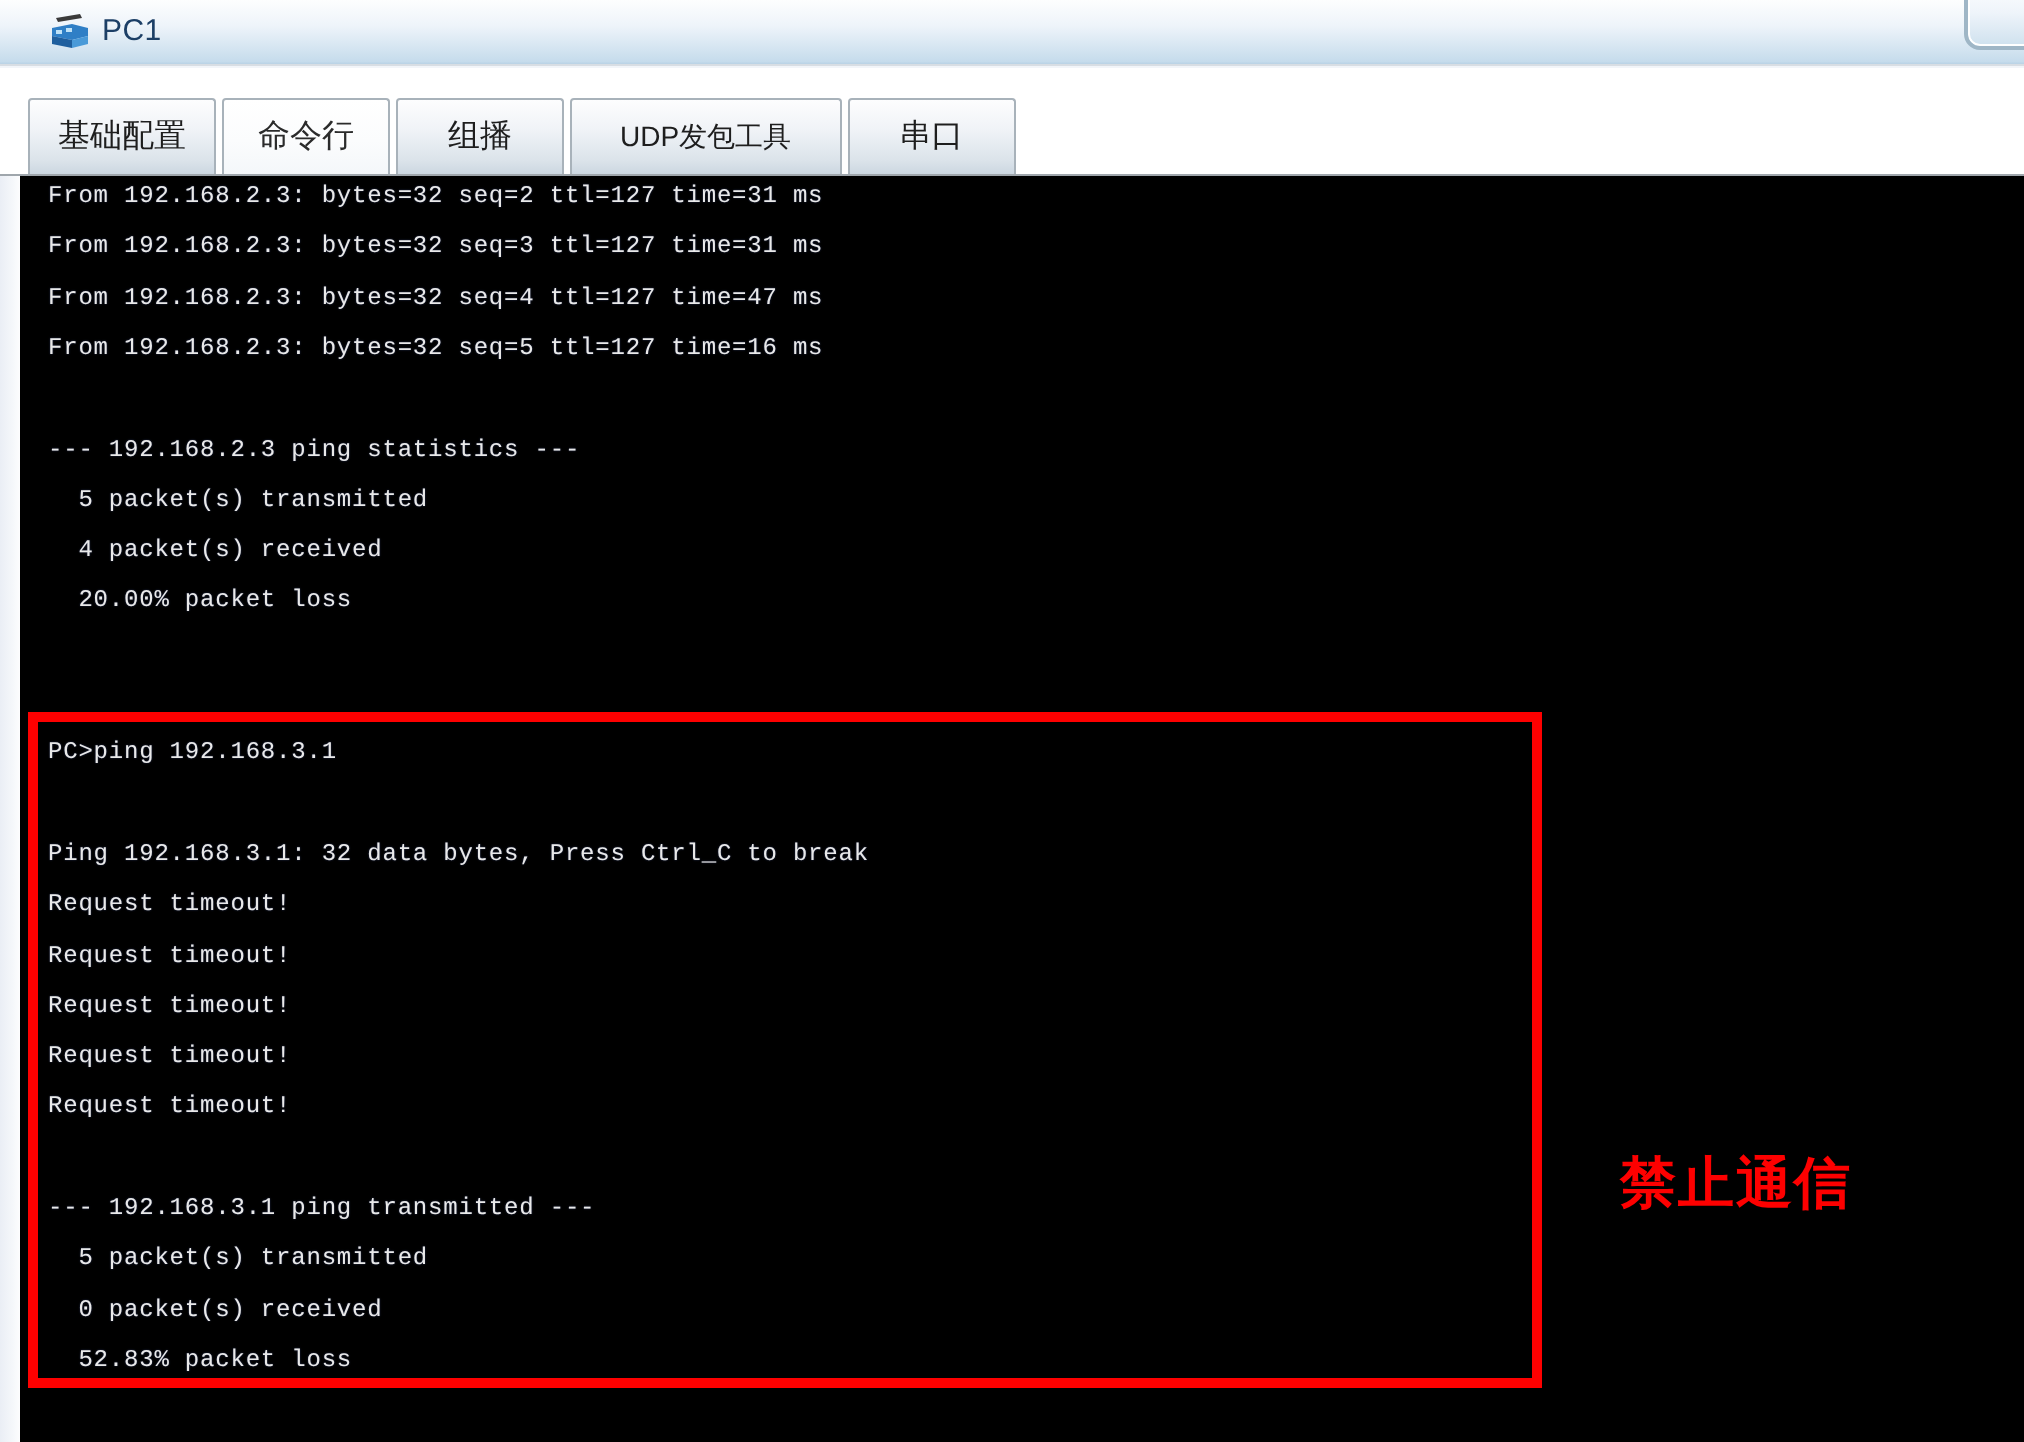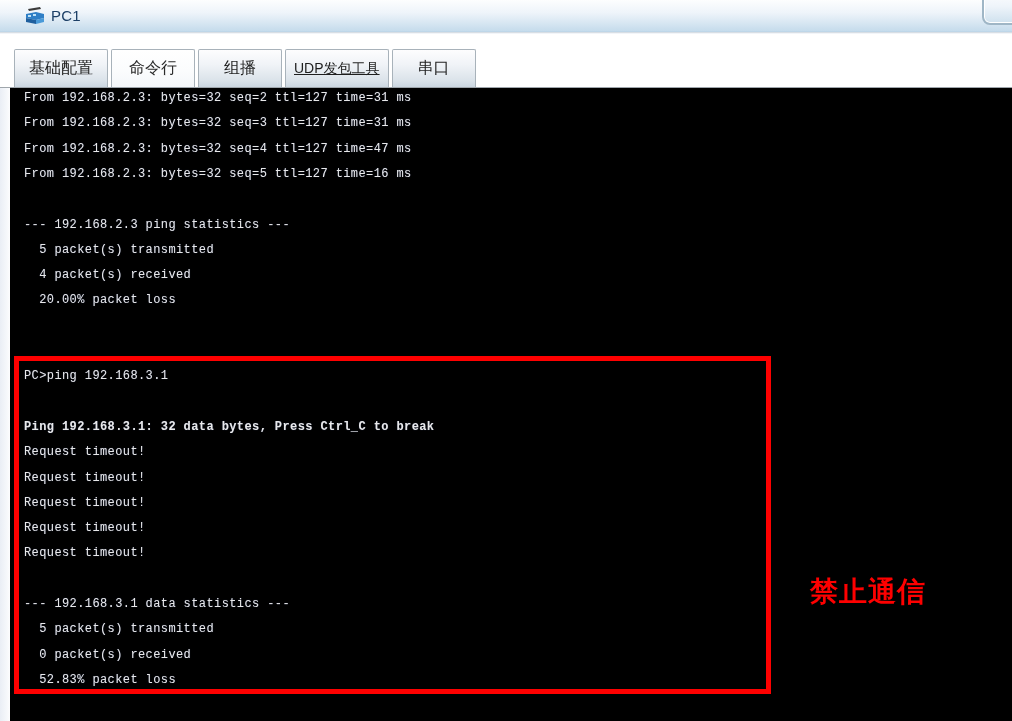--- a/index.html
+++ b/index.html
@@ -86,21 +86,21 @@
     color: #1e1e1e;
     font-size: 16px;
     font-family: "Liberation Sans", sans-serif;
     white-space: nowrap;
     cursor: default;
   }
   .tab.selected {
     background: linear-gradient(to bottom, #ffffff 0%, #fbfcfd 55%, #f4f7fa 100%);
     color: #2b2b2b;
   }
-  .tab.small { font-size: 14px; min-width: 92px; padding: 0 8px; text-decoration: underline; }
+  .tab.small { font-size: 14px; min-width: 92px; padding: 0 24px; }
 
   
   .term-wrap {
     position: absolute;
     left: 0; top: 88px;
     width: 1012px; height: 633px;
     background: #eef1f7;
   }
   .term-gutter {
     position: absolute;
@@ -188,27 +188,27 @@
         </div>
       </div>
   </div>
 
   <div class="term-wrap">
     <div class="term-gutter"></div>
     <div class="terminal" id="terminal-host">
         <div class="term-line" style="top: 582.9px;">  52.83% packet loss</div>
         <div class="term-line" style="top: 557.6px;">  0 packet(s) received</div>
         <div class="term-line" style="top: 532.3px;">  5 packet(s) transmitted</div>
-        <div class="term-line" style="top: 507px;">--- 192.168.3.1 data statistics ---</div>
+        <div class="term-line" style="top: 507px;">--- 192.168.3.1 ping transmitted ---</div>
         <div class="term-line" style="top: 456.4px;">Request timeout!</div>
         <div class="term-line" style="top: 431.1px;">Request timeout!</div>
         <div class="term-line" style="top: 405.8px;">Request timeout!</div>
         <div class="term-line" style="top: 380.5px;">Request timeout!</div>
         <div class="term-line" style="top: 355.2px;">Request timeout!</div>
-        <div class="term-line" style="top: 329.9px; font-weight: bold;">Ping 192.168.3.1: 32 data bytes, Press Ctrl_C to break</div>
+        <div class="term-line" style="top: 329.9px;">Ping 192.168.3.1: 32 data bytes, Press Ctrl_C to break</div>
         <div class="term-line" style="top: 279.3px;">PC&gt;ping 192.168.3.1</div>
         <div class="term-line" style="top: 203.4px;">  20.00% packet loss</div>
         <div class="term-line" style="top: 178.1px;">  4 packet(s) received</div>
         <div class="term-line" style="top: 152.8px;">  5 packet(s) transmitted</div>
         <div class="term-line" style="top: 127.5px;">--- 192.168.2.3 ping statistics ---</div>
         <div class="term-line" style="top: 76.9px;">From 192.168.2.3: bytes=32 seq=5 ttl=127 time=16 ms</div>
         <div class="term-line" style="top: 51.6px;">From 192.168.2.3: bytes=32 seq=4 ttl=127 time=47 ms</div>
         <div class="term-line" style="top: 26.3px;">From 192.168.2.3: bytes=32 seq=3 ttl=127 time=31 ms</div>
         <div class="term-line" style="top: 1px;">From 192.168.2.3: bytes=32 seq=2 ttl=127 time=31 ms</div>
       <div class="redbox"></div>

